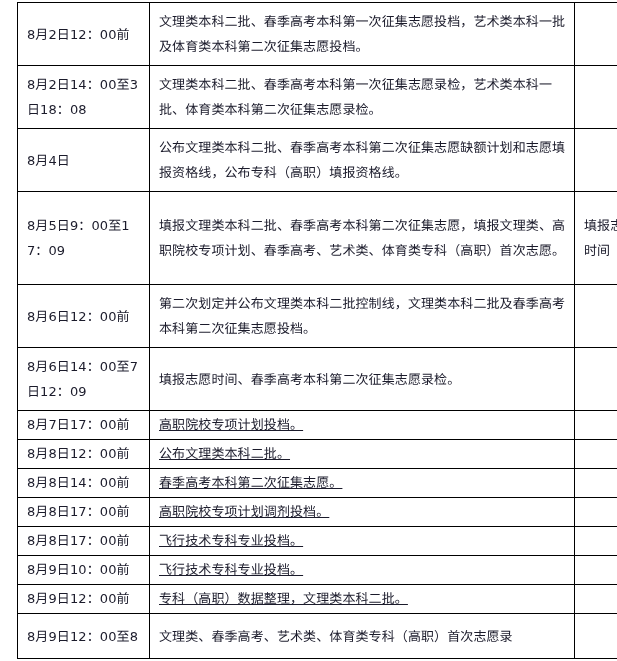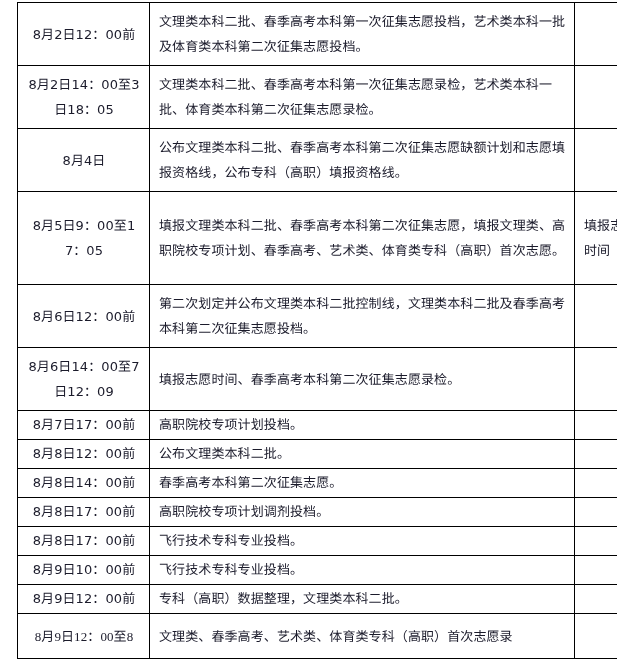--- a/index.html
+++ b/index.html
@@ -36,62 +36,61 @@
     font-size: 13px;
     line-height: 25px;
     letter-spacing: 0.1px;
     color: #1b1b2b;
     word-break: break-all;
   }
   td.col-date {
     width: 114px;
     padding-left: 9px;
     padding-right: 4px;
-    text-align: center;
   }
   td.col-content {
     width: 407px;
     padding-left: 10px;
     padding-right: 8px;
   }
   td.col-note {
     width: 64px;
     padding-left: 9px;
     padding-right: 4px;
     text-align: left;
   }
   tr.r-tall td { height: 50px; }
   tr.r-xtall td { height: 80px; }
   tr.r-short td{ height: 18px; line-height: 18px; padding-top: 5px; padding-bottom: 5px; }
-  tr.r-short td.col-content { line-height: 18px; }
-  .cut-row td { height: 32px; font-family: Liberation Serif, serif; }
+  tr.r-short td.col-content { line-height: 18px; text-decoration: underline; }
+  .cut-row td { height: 32px; }
 </style>
 </head>
 <body>
 
 <div class="page">
   <table class="schedule">
     <tbody>
         <tr class="r-tall">
           <td class="col-date">8月2日12：00前</td>
           <td class="col-content">文理类本科二批、春季高考本科第一次征集志愿投档，艺术类本科一批及体育类本科第二次征集志愿投档。</td>
           <td class="col-note"></td>
         </tr>
         <tr class="r-tall">
-          <td class="col-date">8月2日14：00至3日18：05</td>
+          <td class="col-date">8月2日14：00至3日18：08</td>
           <td class="col-content">文理类本科二批、春季高考本科第一次征集志愿录检，艺术类本科一批、体育类本科第二次征集志愿录检。</td>
           <td class="col-note"></td>
         </tr>
         <tr class="r-tall">
           <td class="col-date">8月4日</td>
           <td class="col-content">公布文理类本科二批、春季高考本科第二次征集志愿缺额计划和志愿填报资格线，公布专科（高职）填报资格线。</td>
           <td class="col-note"></td>
         </tr>
         <tr class="r-xtall">
-          <td class="col-date">8月5日9：00至17：05</td>
+          <td class="col-date">8月5日9：00至17：09</td>
           <td class="col-content">填报文理类本科二批、春季高考本科第二次征集志愿，填报文理类、高职院校专项计划、春季高考、艺术类、体育类专科（高职）首次志愿。</td>
           <td class="col-note">填报志愿时间</td>
         </tr>
         <tr class="r-tall">
           <td class="col-date">8月6日12：00前</td>
           <td class="col-content">第二次划定并公布文理类本科二批控制线，文理类本科二批及春季高考本科第二次征集志愿投档。</td>
           <td class="col-note"></td>
         </tr>
         <tr class="r-tall">
           <td class="col-date">8月6日14：00至7日12：09</td>

